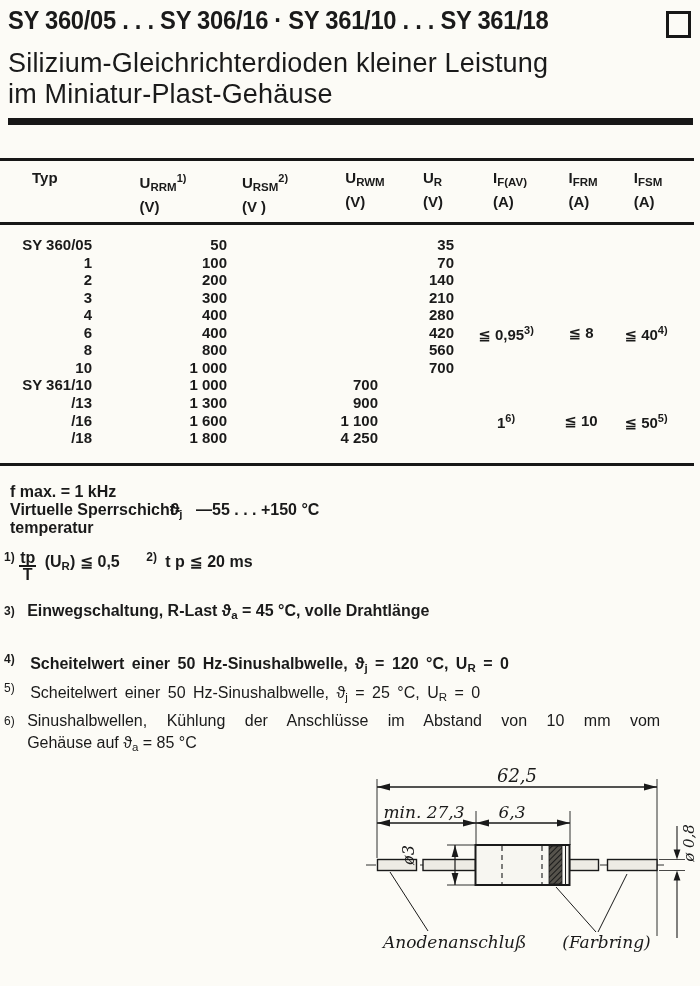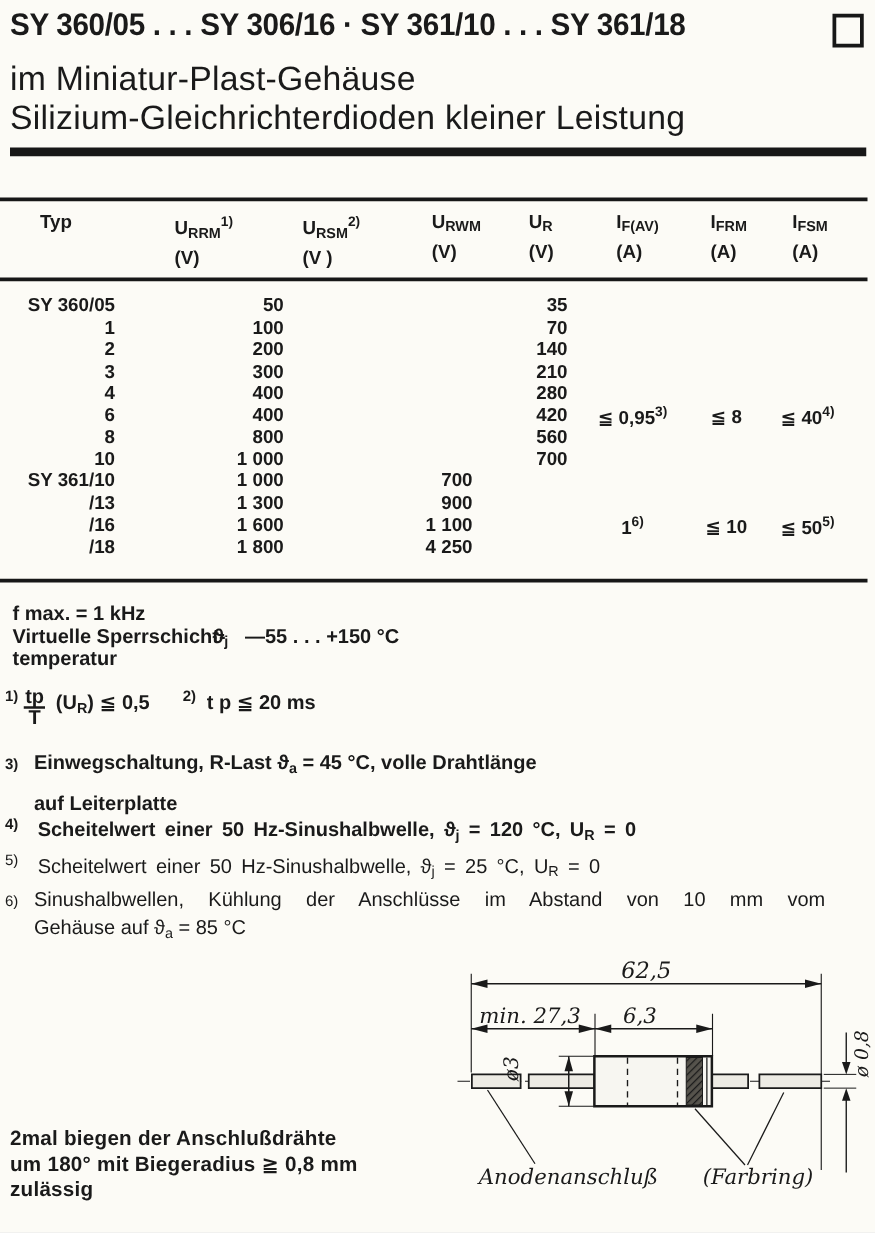--- a/index.html
+++ b/index.html
@@ -29,22 +29,22 @@
   svg text{fill:#1a1a1a;font-family:"DejaVu Serif","Liberation Serif",serif;font-style:italic}
 </style>
 </head>
 <body>
 
 <div class="page">
 
   <div class="abs title">SY 360/05 . . . SY 306/16  ·  SY 361/10 . . . SY 361/18</div>
   <div class="checkbox"></div>
   <div class="abs subtitle">
+    <div>Silizium-Gleichrichterdioden kleiner Leistung</div>
     <div>im Miniatur-Plast-Gehäuse</div>
-    <div>Silizium-Gleichrichterdioden kleiner Leistung</div>
   </div>
 
   <div class="rule" style="top:118px;left:8px;width:685px;height:7px"></div>
 
   <div class="rule" style="top:158px;left:0;width:694px;height:2.5px"></div>
   <div>
       <div class="hcell" style="left: 32px;"><span>Typ</span></div>
       <div class="hcell" style="left: 163px; transform: translateX(-50%);"><span>U<span class="sub">RRM</span><span class="sup">1)</span></span><span class="hunit">(V)</span></div>
       <div class="hcell" style="left: 265px; transform: translateX(-50%);"><span>U<span class="sub">RSM</span><span class="sup">2)</span></span><span class="hunit">(V )</span></div>
       <div class="hcell" style="left: 365px; transform: translateX(-50%);"><span>U<span class="sub">RWM</span></span><span class="hunit">(V)</span></div>
@@ -135,21 +135,20 @@
     <span class="frac"><span class="num">tp</span><span class="den">T</span></span>
     <span style="margin-left:4px">(U<span class="sub">R</span>) ≦ 0,5</span>
     <span class="fnm" style="margin-left:22px">2)</span>
     <span style="margin-left:4px">t p ≦ 20 ms</span>
   </div>
 
   <div class="fn" style="left:4px;top:597px;font-weight:700;line-height:28.5px">
     <span class="fnm">3)</span>
     <span style="display:inline-block;margin-left:8px;vertical-align:top">
       <span style="display:block">Einwegschaltung, R-Last ϑ<span class="sub">a</span> = 45 °C, volle Drahtlänge</span>
-      <span style="display:block">auf Leiterplatte</span>
     </span>
   </div>
 
   <div class="fn" style="left:4px;top:652px;font-weight:700;word-spacing:3px">
     <span class="fnm">4)</span>
     <span style="margin-left:8px">Scheitelwert einer 50 Hz-Sinushalbwelle, ϑ<span class="sub">j</span> = 120 °C, U<span class="sub">R</span> = 0</span>
   </div>
 
   <div class="fn" style="left:4px;top:681px;word-spacing:3px">
     <span class="fnm">5)</span>
@@ -225,19 +224,14 @@
     <text x="182" y="56" text-anchor="middle" font-size="17">6,3</text>
     <text transform="translate(84 93) rotate(-90)" text-anchor="middle" font-size="16">ø3</text>
     <text transform="translate(364 81) rotate(-90)" text-anchor="middle" font-size="15">ø 0,8</text>
   </svg>
 
   <div class="dlab" style="left:383px;top:932px">Anodenanschluß</div>
   <div class="dlab" style="left:534px;top:932px;width:145px;text-align:center">
     <div>(Farbring)</div>
   </div>
 
-  <div class="abs bendnote" style="left:8px;top:901px">
-    <div>2mal biegen der Anschlußdrähte</div>
-    <div>um 180° mit Biegeradius ≧ 0,8 mm</div>
-    <div>zulässig</div>
-  </div>
 
 </div>
 
 </body></html>

